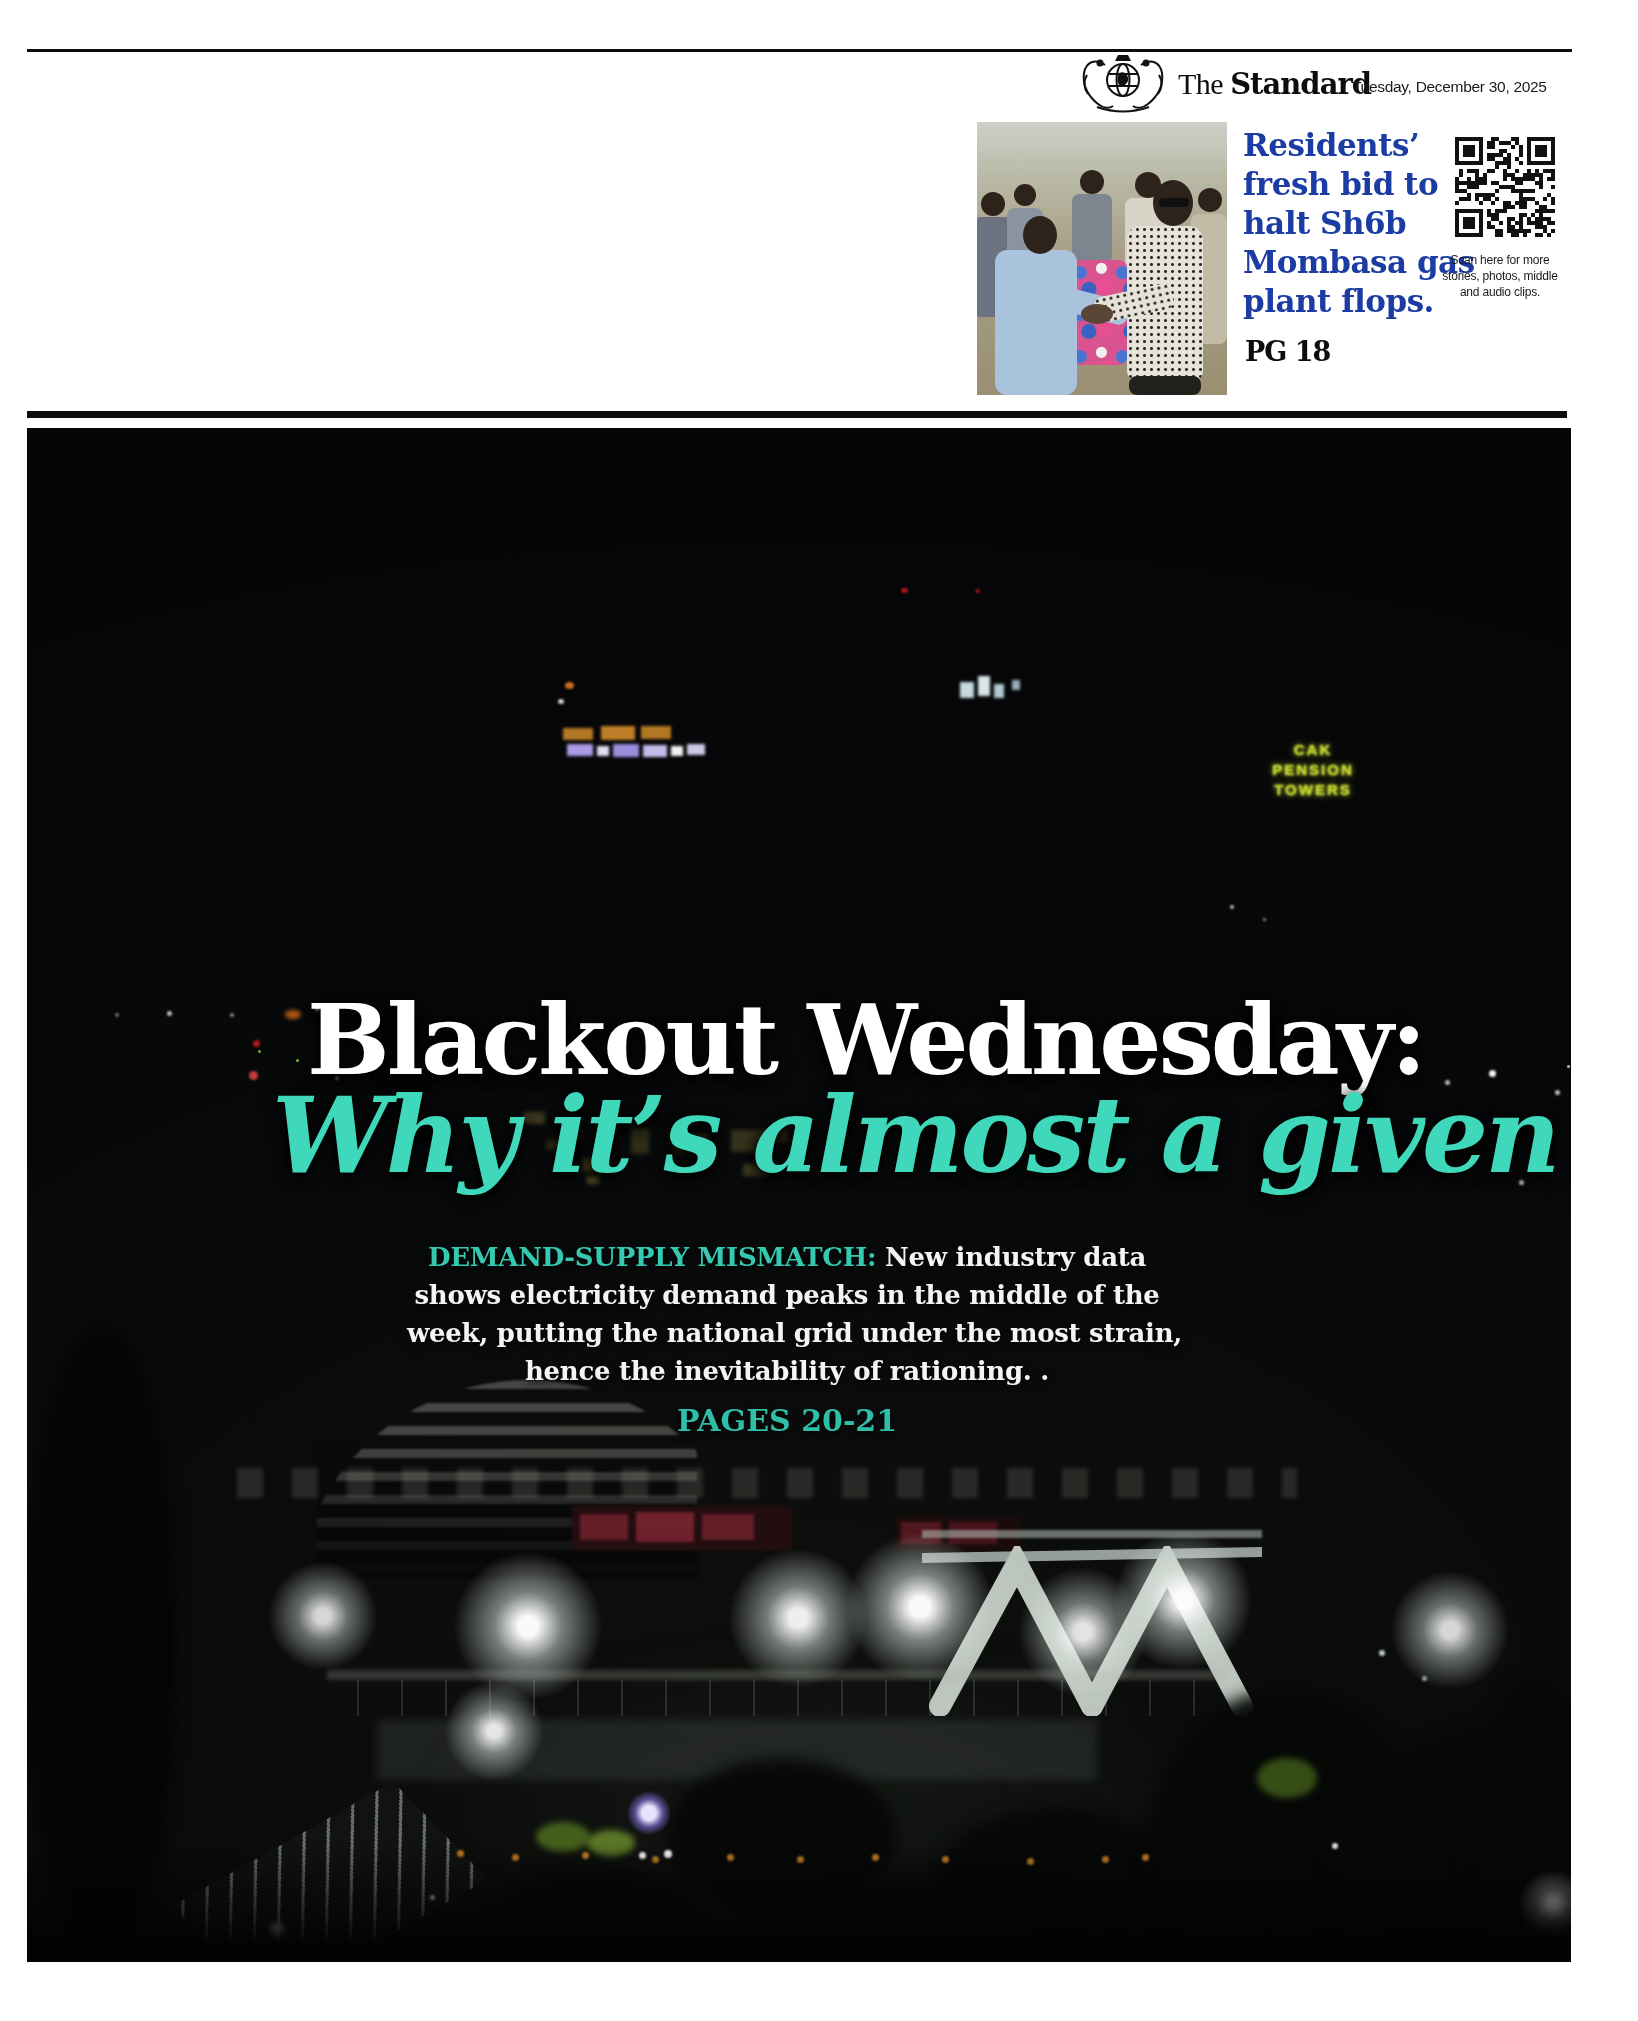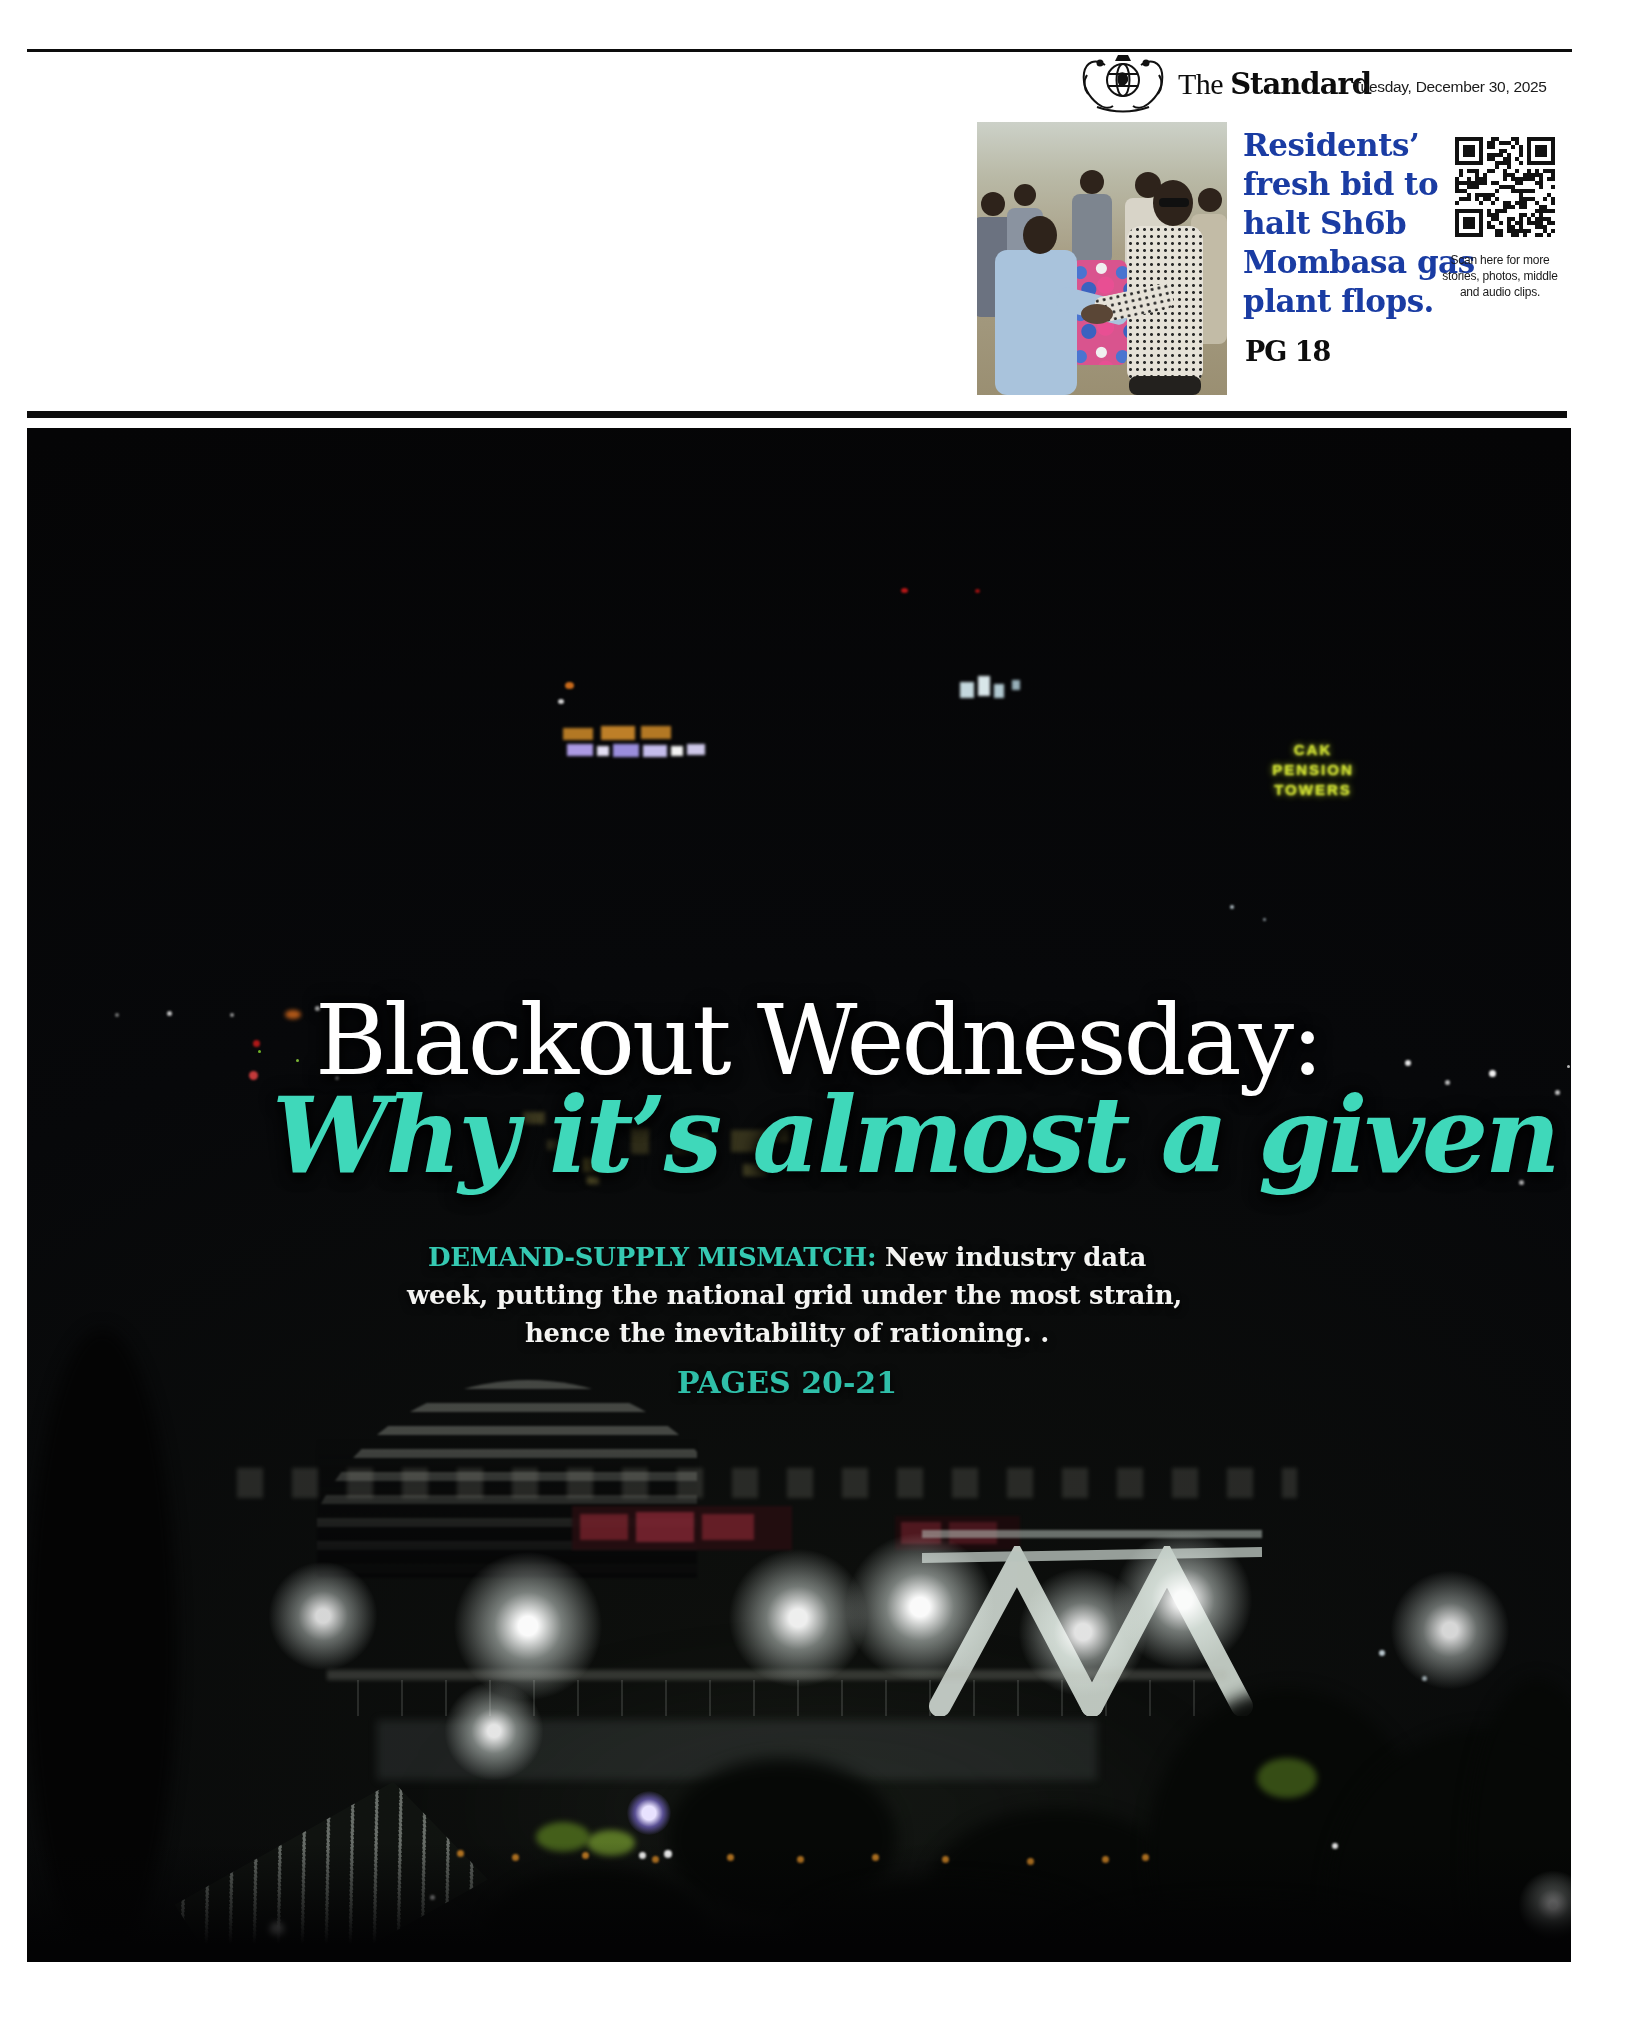--- a/index.html
+++ b/index.html
@@ -84,21 +84,21 @@
   .foliage{position:absolute;border-radius:50%;filter:blur(3px);opacity:.85;}
   .ambient{position:absolute;left:200px;top:1150px;width:1200px;height:460px;border-radius:50%;
         background:radial-gradient(closest-side, rgba(70,82,70,.14), transparent 70%);filter:blur(30px);}
   .cover-fade{position:absolute;left:0;bottom:0;width:100%;height:120px;
         background:linear-gradient(rgba(3,3,4,0), #030304 85%);}
 
   .sign{position:absolute;left:1238px;top:312px;width:96px;text-align:center;
         font-weight:bold;font-size:15px;line-height:20px;letter-spacing:2px;color:#cbdb2f;
         text-shadow:0 0 7px #a6bf1e,0 0 2px #e0ee66;filter:blur(1px);}
 
-  .hl1{position:absolute;left:288px;top:563px;z-index:5;font-family:"DejaVu Serif",serif;font-weight:normal;
+  .hl1{position:absolute;left:280px;top:563px;z-index:5;font-family:"DejaVu Serif",serif;font-weight:bold;
         font-size:98px;line-height:1;color:#ffffff;letter-spacing:-3px;white-space:nowrap;
         text-shadow:0 0 18px rgba(0,0,0,.95), 0 6px 12px rgba(0,0,0,.8);}
   .hl2{position:absolute;left:245px;top:656px;z-index:5;font-family:"DejaVu Serif",serif;font-weight:bold;font-style:italic;
         font-size:104px;line-height:1;color:#3fd8ba;letter-spacing:-3px;white-space:nowrap;
         text-shadow:0 0 18px rgba(0,0,0,.95), 0 6px 12px rgba(0,0,0,.8);}
   .body-block{position:absolute;left:380px;top:810px;width:760px;z-index:5;text-align:center;
         font-family:"DejaVu Serif",serif;font-weight:bold;font-size:26px;line-height:38px;color:#f4f4f2;
         letter-spacing:-.3px;text-shadow:0 2px 8px rgba(0,0,0,.9);}
   .body-block div{white-space:nowrap;}
   .kicker{color:#35c9b2;}
@@ -521,20 +521,21 @@
       <div class="winrect" style="left: 604px; top: 700px; width: 18px; height: 26px; background: rgb(79, 74, 38); filter: blur(2px); opacity: 0.55;"></div>
       <div class="winrect" style="left: 647px; top: 706px; width: 34px; height: 20px; background: rgb(110, 101, 48); filter: blur(2px); opacity: 0.55;"></div>
       <div class="winrect" style="left: 704px; top: 702px; width: 40px; height: 22px; background: rgb(92, 86, 44); filter: blur(2px); opacity: 0.55;"></div>
       <div class="winrect" style="left: 716px; top: 736px; width: 24px; height: 12px; background: rgb(106, 100, 51); filter: blur(2px); opacity: 0.55;"></div>
       <div class="winrect" style="left: 744px; top: 700px; width: 18px; height: 14px; background: rgb(102, 95, 46); filter: blur(2px); opacity: 0.55;"></div>
       <div class="winrect" style="left: 560px; top: 748px; width: 12px; height: 8px; background: rgb(141, 131, 64); filter: blur(2px); opacity: 0.55;"></div>
       <div class="hl1">Blackout Wednesday:</div>
     <div class="hl2">Why it’s almost a given</div>
     <div class="body-block">
       <div><span class="kicker">DEMAND-SUPPLY MISMATCH:</span><span> New industry data</span></div>
+      <div>shows electricity demand peaks in the middle of the</div>
       <div>week, putting the national grid under the most strain,</div>
       <div>hence the inevitability of rationing. .</div>
       <div class="pages">PAGES 20-21</div>
     </div>
 
     <div class="cover-fade"></div>
   </div>
 </div>
 
 </body></html>

